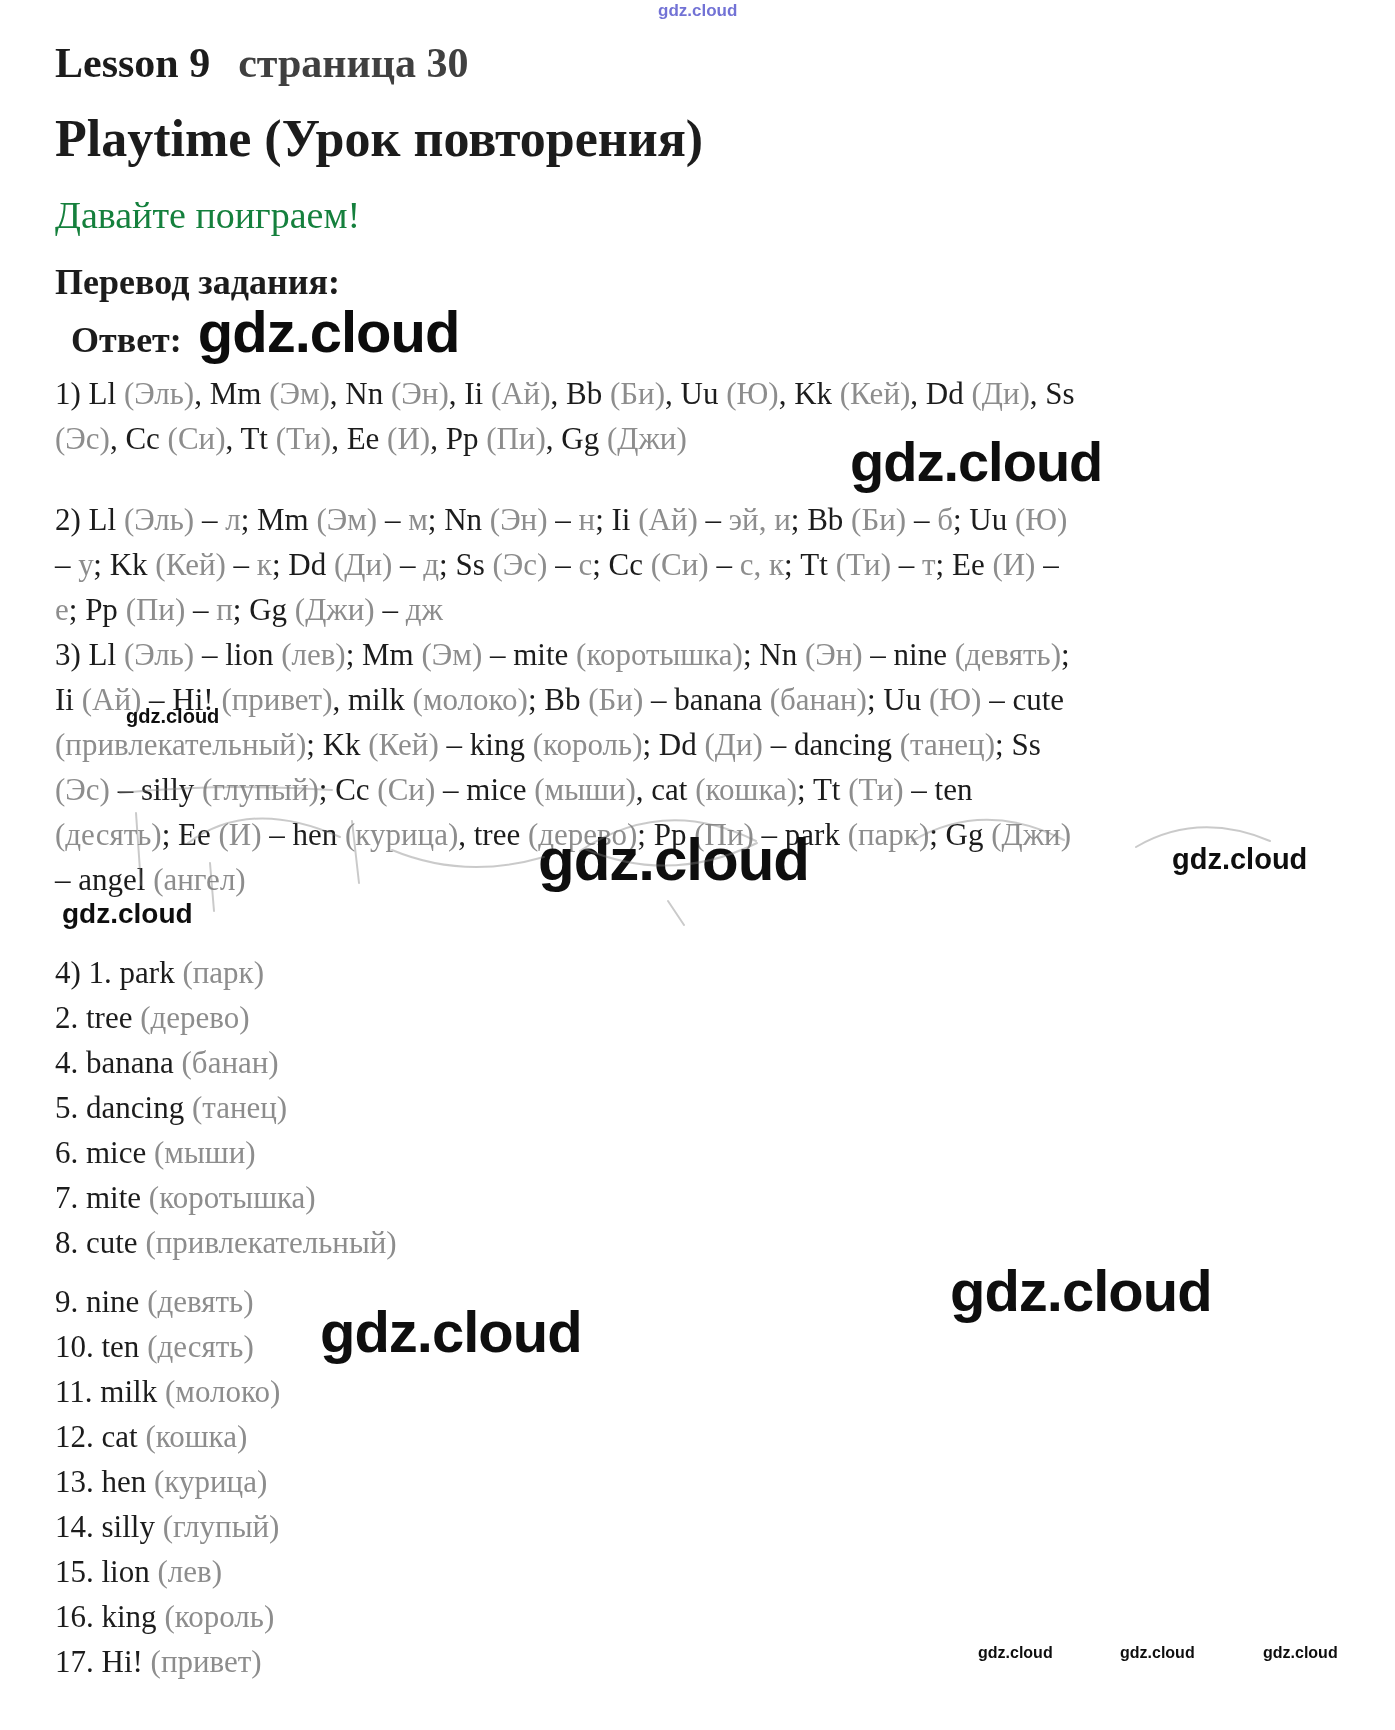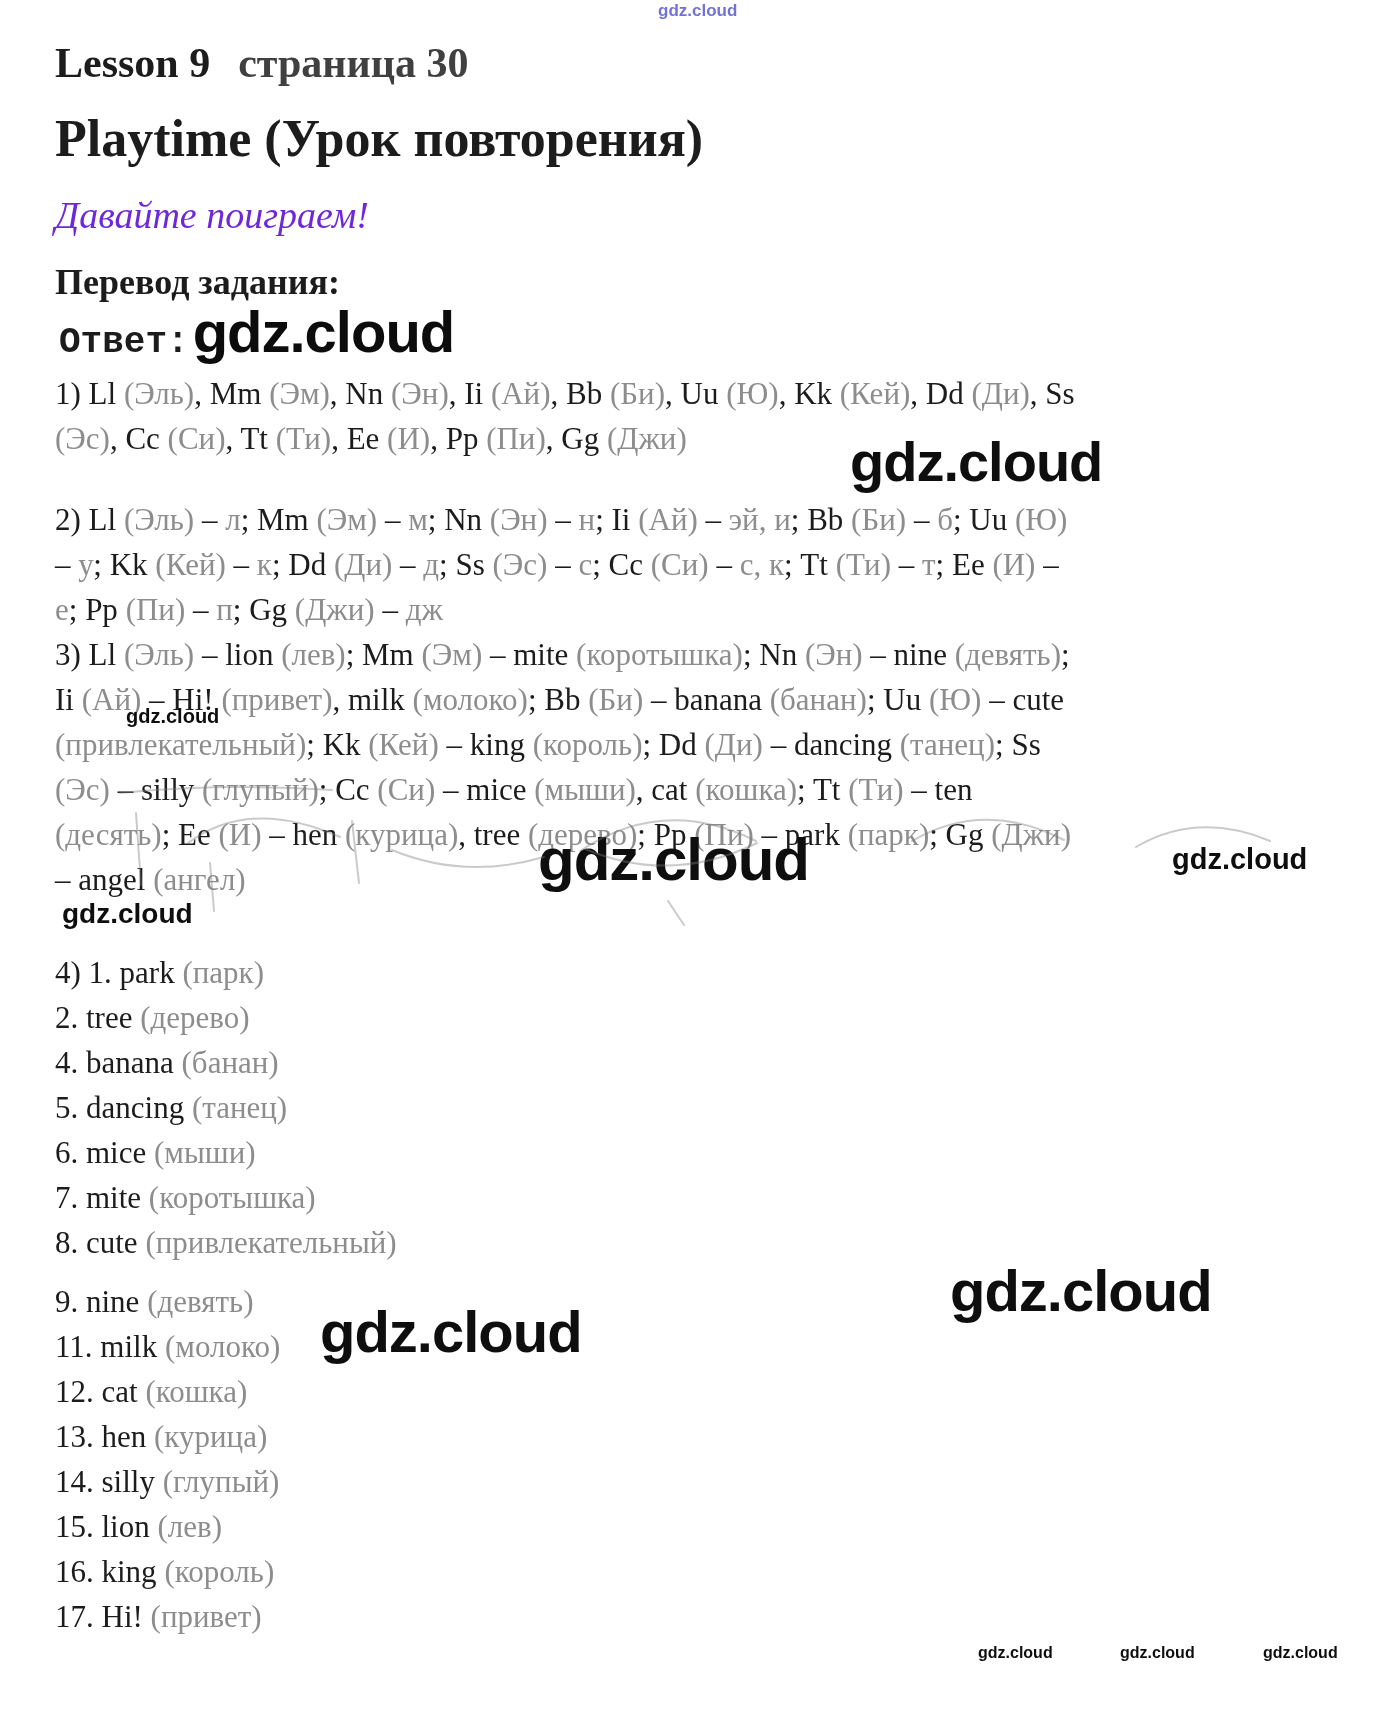--- a/index.html
+++ b/index.html
@@ -9,24 +9,24 @@
     background:#ffffff;
     overflow:hidden;
     font-family:"Liberation Serif","DejaVu Serif",serif;
     color:#1c1c1c;
   }
   .content{position:absolute;left:55px;top:40px;width:1292px;}
   h1,h2,p{margin:0;padding:0;}
   .h-lesson{font-size:42px;font-weight:bold;line-height:1.1;margin-bottom:24px;}
   .h-lesson .blue{color:#404040;margin-left:28px;}
   .h-title{font-size:52px;font-weight:bold;line-height:1.1;margin-bottom:28px;}
-  .subtitle{font-size:38px;color:#6d28d9;line-height:1.1;margin-bottom:26px;font-style:italic;}
+  .subtitle{font-size:38px;color:#15803d;line-height:1.1;margin-bottom:26px;}
   .label-bold{font-size:36px;font-weight:bold;line-height:1.1;margin-bottom:0;}
   .answer-row{display:flex;align-items:baseline;margin:0 0 2px 0;height:66px;}
-  .answer-row .label-bold{margin:4px;font-family:Liberation Mono, monospace;}
+  .answer-row .label-bold{margin:16px;}
   .para{font-size:31px;line-height:45px;}
   .para.gap-after{margin-bottom:36px;}
   .black{color:#1c1c1c;}
   .gray{color:#8d8d8d;}
   .word-list{margin-top:48px;font-size:31px;line-height:45px;}
   .word-row{white-space:nowrap;}
   .word-row.row-gap{margin-top:14px;}
   .wm{
     position:absolute;
     font-family:"Liberation Sans","DejaVu Sans",sans-serif;
@@ -77,20 +77,21 @@
 
     <div class="word-list">
         <div class="word-row"><span class="black">4) </span><span class="black">1. park </span><span class="gray">(парк)</span></div>
         <div class="word-row"><span class="black">2. tree </span><span class="gray">(дерево)</span></div>
         <div class="word-row"><span class="black">4. banana </span><span class="gray">(банан)</span></div>
         <div class="word-row"><span class="black">5. dancing </span><span class="gray">(танец)</span></div>
         <div class="word-row"><span class="black">6. mice </span><span class="gray">(мыши)</span></div>
         <div class="word-row"><span class="black">7. mite </span><span class="gray">(коротышка)</span></div>
         <div class="word-row"><span class="black">8. cute </span><span class="gray">(привлекательный)</span></div>
         <div class="word-row row-gap"><span class="black">9. nine </span><span class="gray">(девять)</span></div>
+        <div class="word-row"><span class="black">10. ten </span><span class="gray">(десять)</span></div>
         <div class="word-row"><span class="black">11. milk </span><span class="gray">(молоко)</span></div>
         <div class="word-row"><span class="black">12. cat </span><span class="gray">(кошка)</span></div>
         <div class="word-row"><span class="black">13. hen </span><span class="gray">(курица)</span></div>
         <div class="word-row"><span class="black">14. silly </span><span class="gray">(глупый)</span></div>
         <div class="word-row"><span class="black">15. lion </span><span class="gray">(лев)</span></div>
         <div class="word-row"><span class="black">16. king </span><span class="gray">(король)</span></div>
         <div class="word-row"><span class="black">17. Hi! </span><span class="gray">(привет)</span></div>
       </div>
 
   </div>

